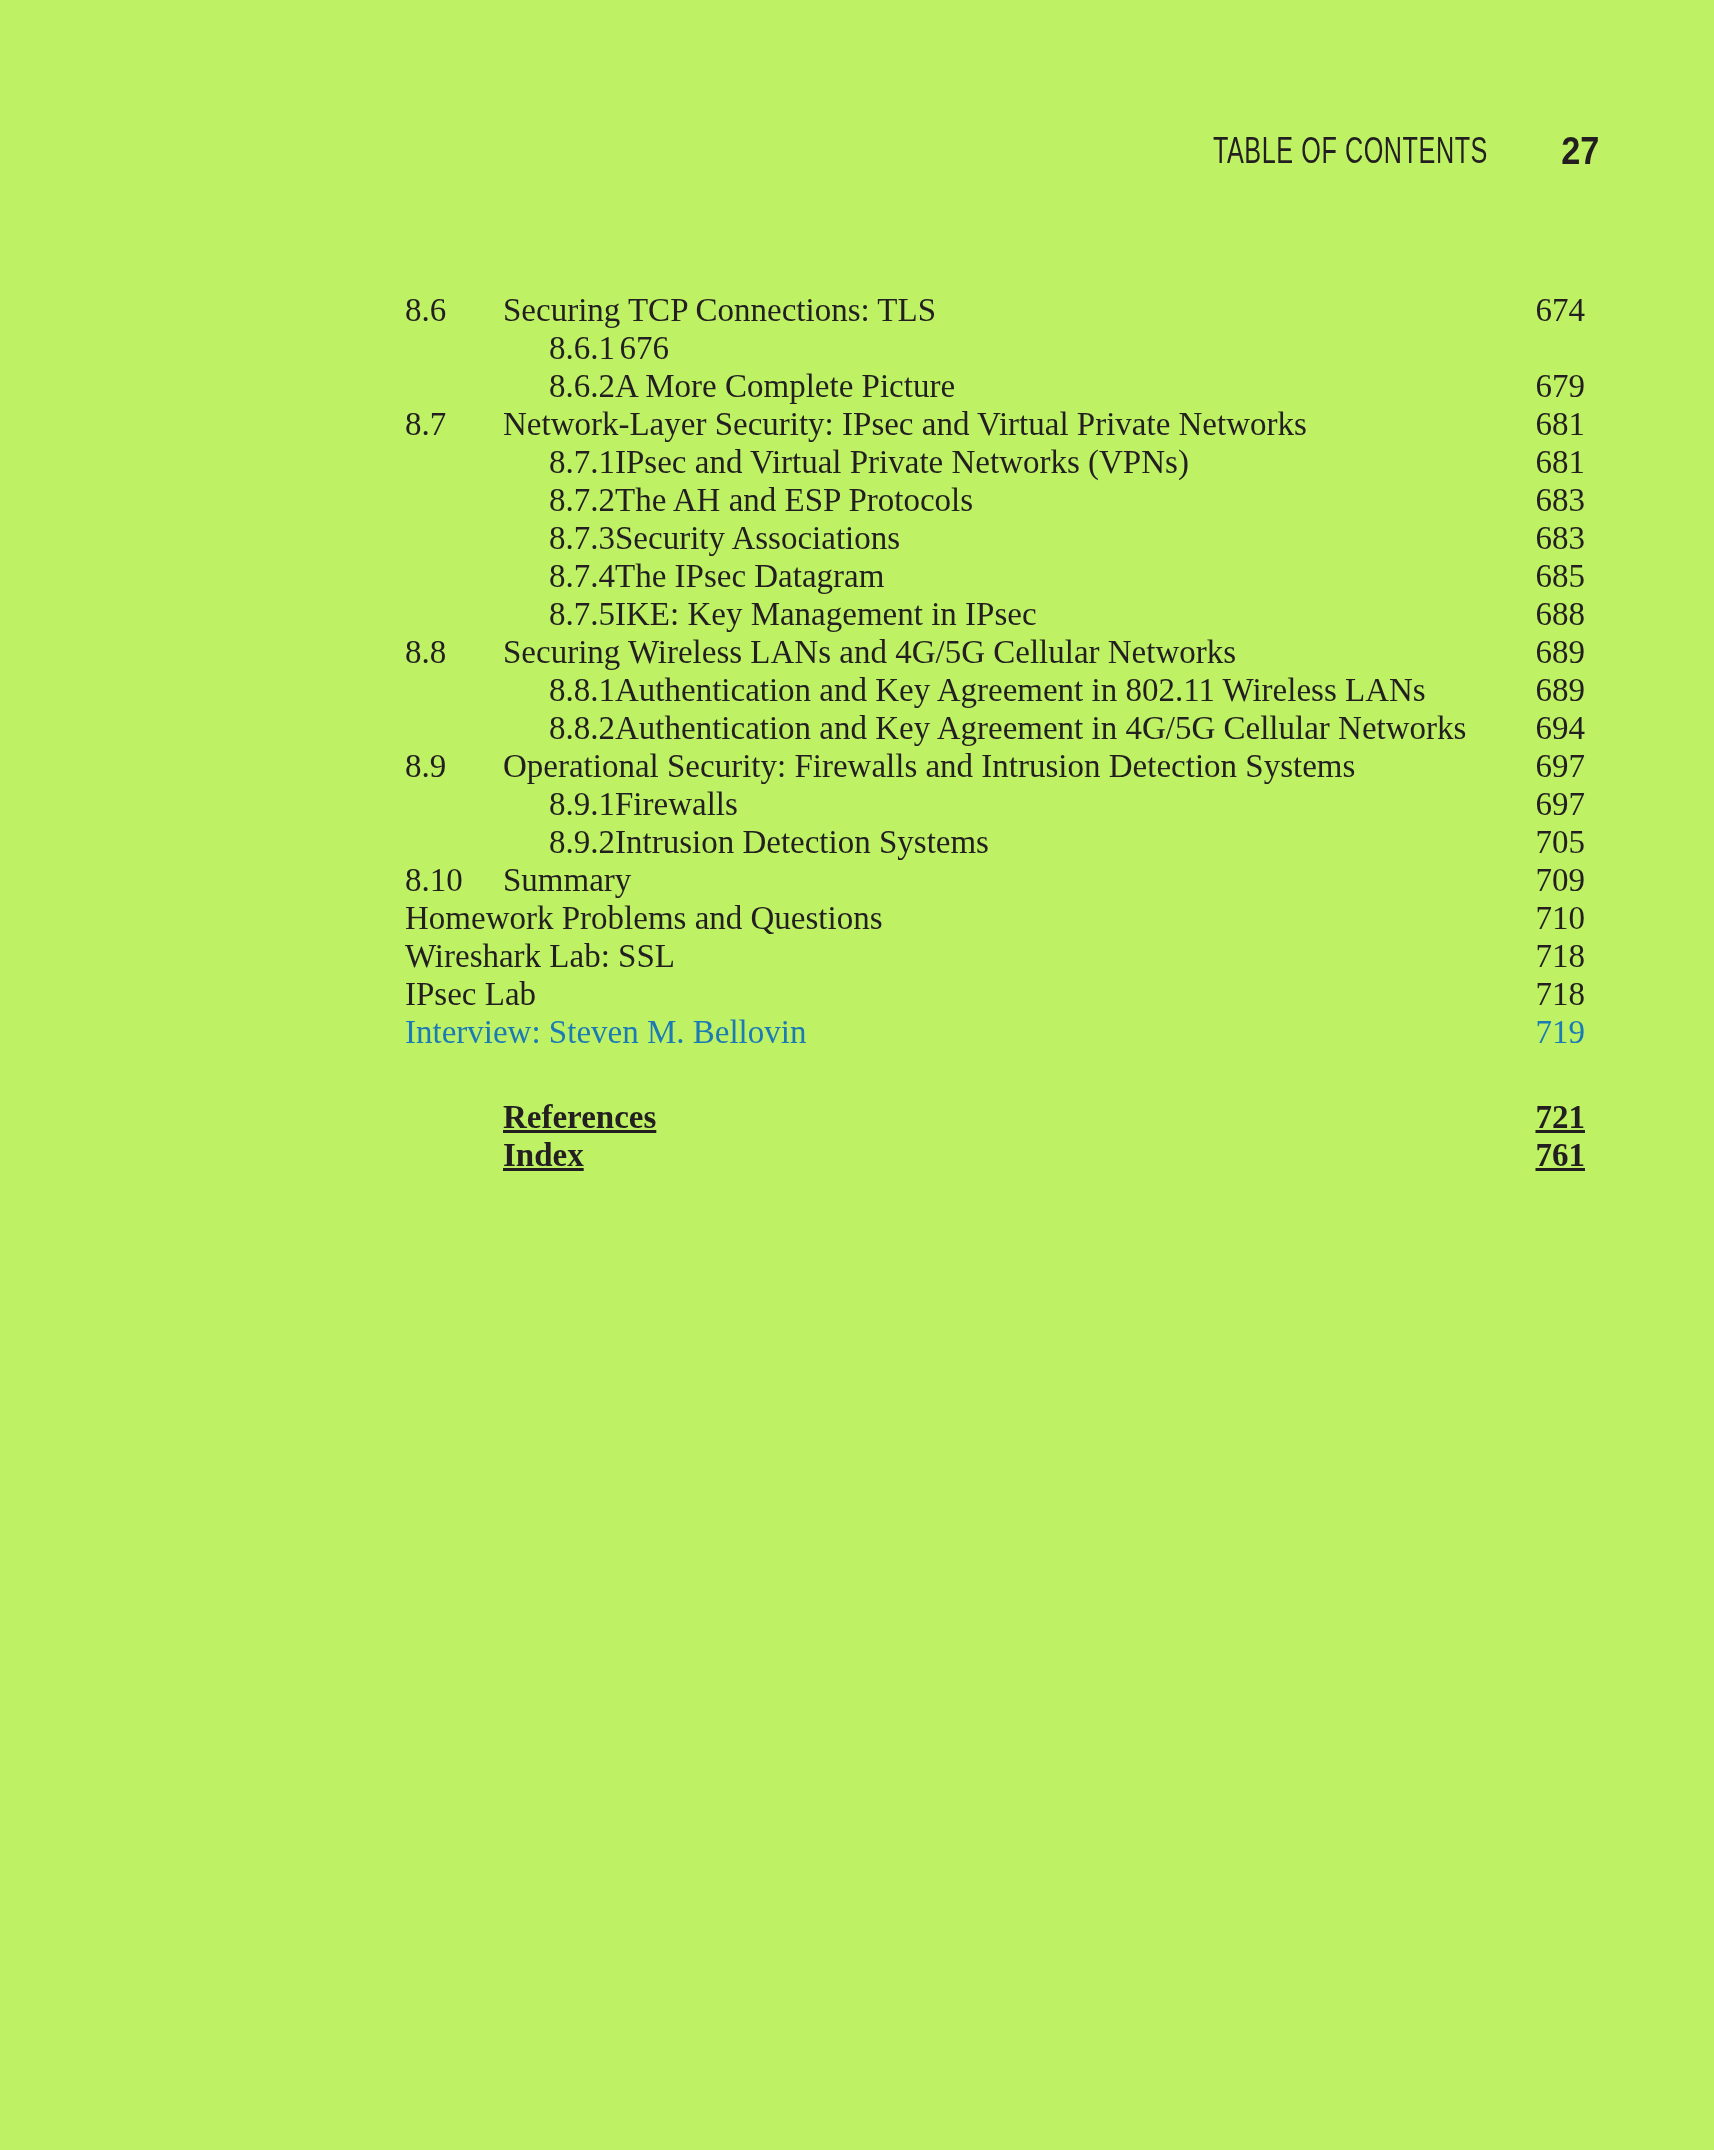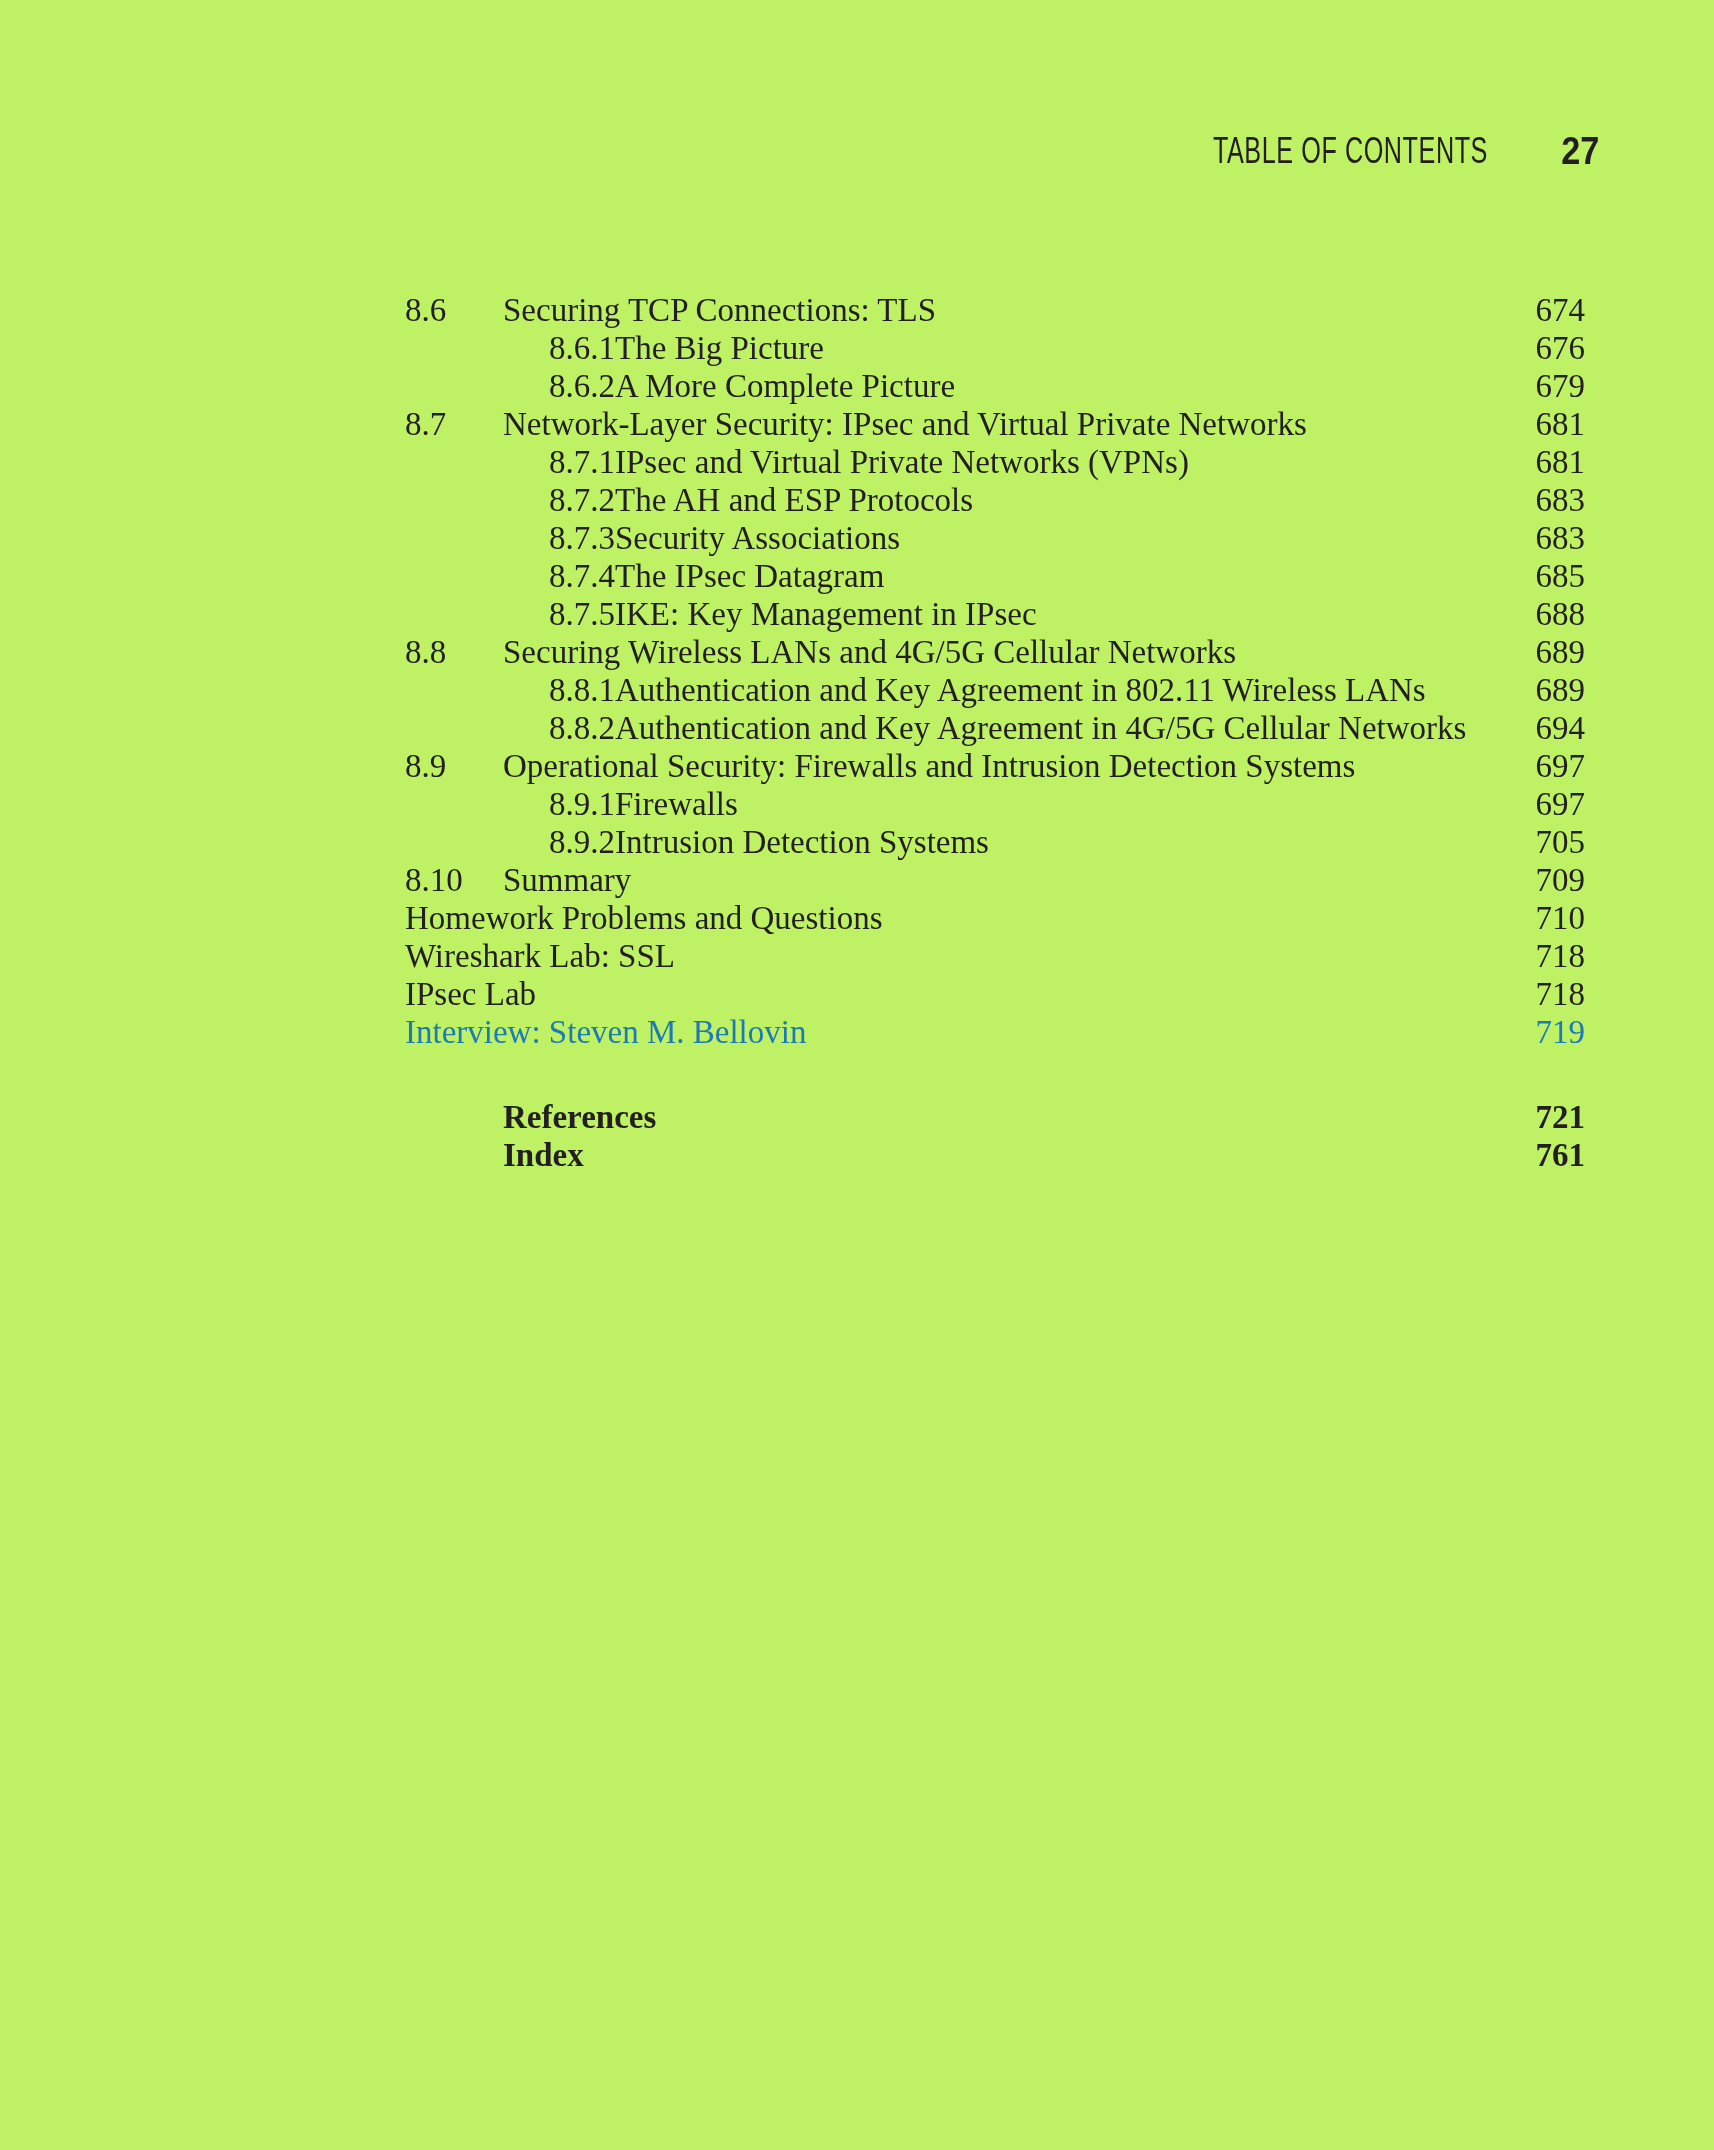--- a/index.html
+++ b/index.html
@@ -83,20 +83,21 @@
   .toc-row.accent,
   .toc-row.accent .pg {
     color: #1c7ab5;
   }
 
   .back-matter {
     margin-top: 47px;
   }
   .back-matter .toc-row {
     font-weight: 700;
+    text-decoration: underline;
   }
 </style>
 </head>
 <body>
 
 <div class="page">
 
   <div class="running-head">TABLE OF CONTENTS</div>
 
   <div class="folio">27</div>
@@ -104,21 +105,20 @@
   <div class="toc">
     <div id="toc-entries">
         <div class="toc-row">
           <span class="num">8.6</span>
           <span class="label">Securing TCP Connections: TLS</span>
           <span class="pg">674</span>
         </div>
         <div class="toc-row">
           <span class="indent"></span>
           <span class="subnum">8.6.1</span>
-          <span class="label">The Big Picture</span>
           <span class="pg">676</span>
         </div>
         <div class="toc-row">
           <span class="indent"></span>
           <span class="subnum">8.6.2</span>
           <span class="label">A More Complete Picture</span>
           <span class="pg">679</span>
         </div>
         <div class="toc-row">
           <span class="num">8.7</span>

